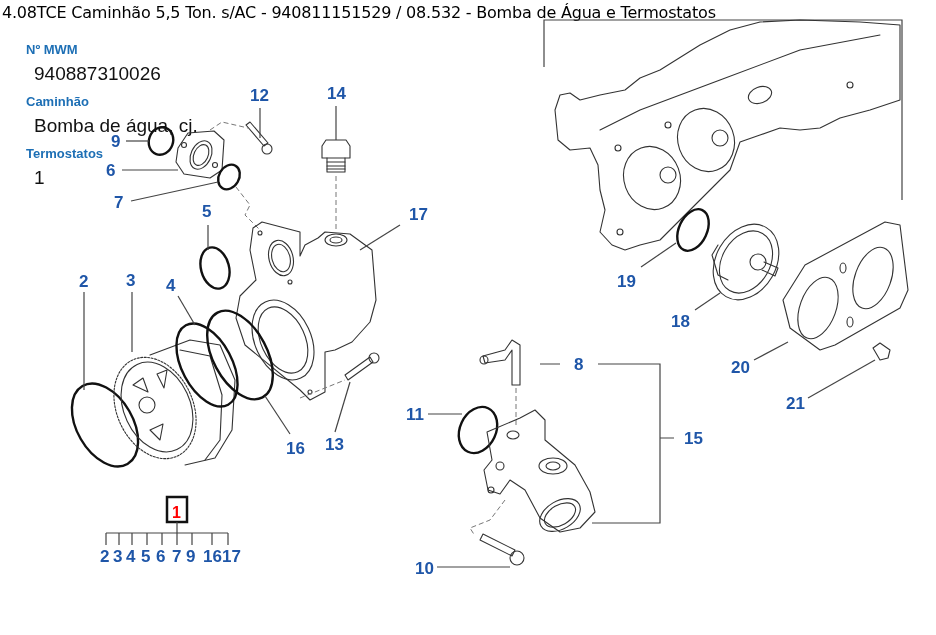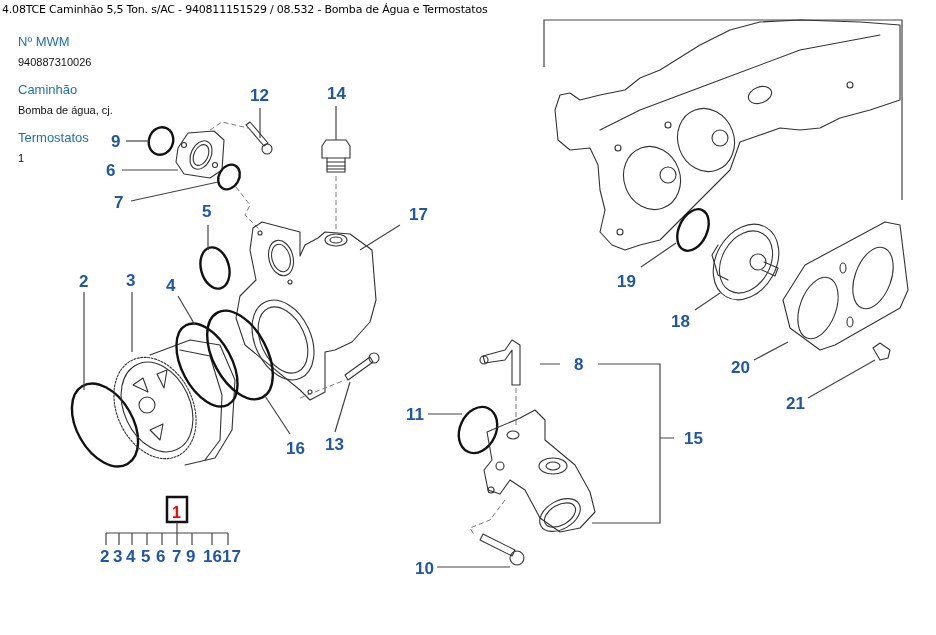--- a/index.html
+++ b/index.html
@@ -1,20 +1,20 @@
 <!DOCTYPE html>
 <html><head>
 <meta charset="utf-8">
 <style>
   html, body { margin:0; padding:0; background:#ffffff; }
   body { width:936px; height:635px; position:relative; overflow:hidden; font-family:"DejaVu Sans", sans-serif; }
-  .title { position:absolute; left:2px; top:3px; font-size:11px; color:#000; white-space:nowrap; letter-spacing:-0.2px; font-family:"DejaVu Sans", sans-serif; }
+  .title { position:absolute; left:2px; top:3px; font-size:16px; color:#000; white-space:nowrap; letter-spacing:-0.2px; font-family:"DejaVu Sans", sans-serif; }
   .info { position:absolute; left:18px; top:34px; font-family:"Liberation Sans", sans-serif; }
-  .info .lbl { color:#1d6fb5; font-weight:normal; font-size:13px; margin:0; line-height:16px; }
-  .info .val { color:#111; font-size:11px; margin:4px 0 0 0; line-height:16px; }
+  .info .lbl { color:#1d6fb5; font-weight:bold; font-size:13px; margin:8px; line-height:16px; }
+  .info .val { color:#111; font-size:19px; margin:4px 0 0 16px; line-height:16px; }
   .info .grp { margin-bottom:12px; }
   svg#diagram { position:absolute; left:0; top:0; }
   .callout { font-family:"Liberation Sans", sans-serif; font-weight:bold; font-size:17px; fill:#1f56a8; }
   .tree-num { font-family:"Liberation Sans", sans-serif; font-weight:bold; font-size:17px; fill:#1f56a8; }
   .drw { fill:none; stroke:#333; stroke-width:1.1; stroke-linejoin:round; stroke-linecap:round; }
   .ring { fill:none; stroke:#111; stroke-width:2.4; }
   .lead { fill:none; stroke:#444; stroke-width:1.2; }
   .dash { fill:none; stroke:#777; stroke-width:1; stroke-dasharray:5 3; }
 </style>
 </head>

